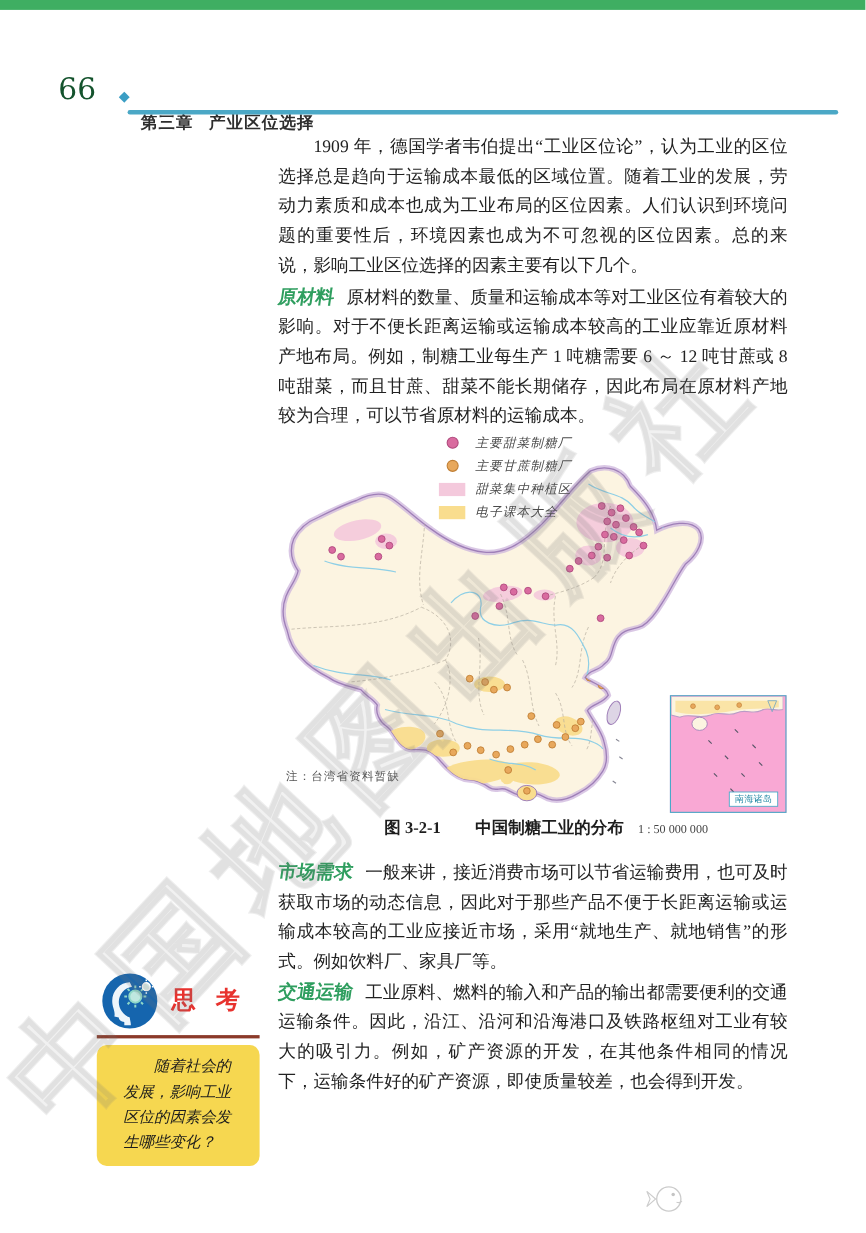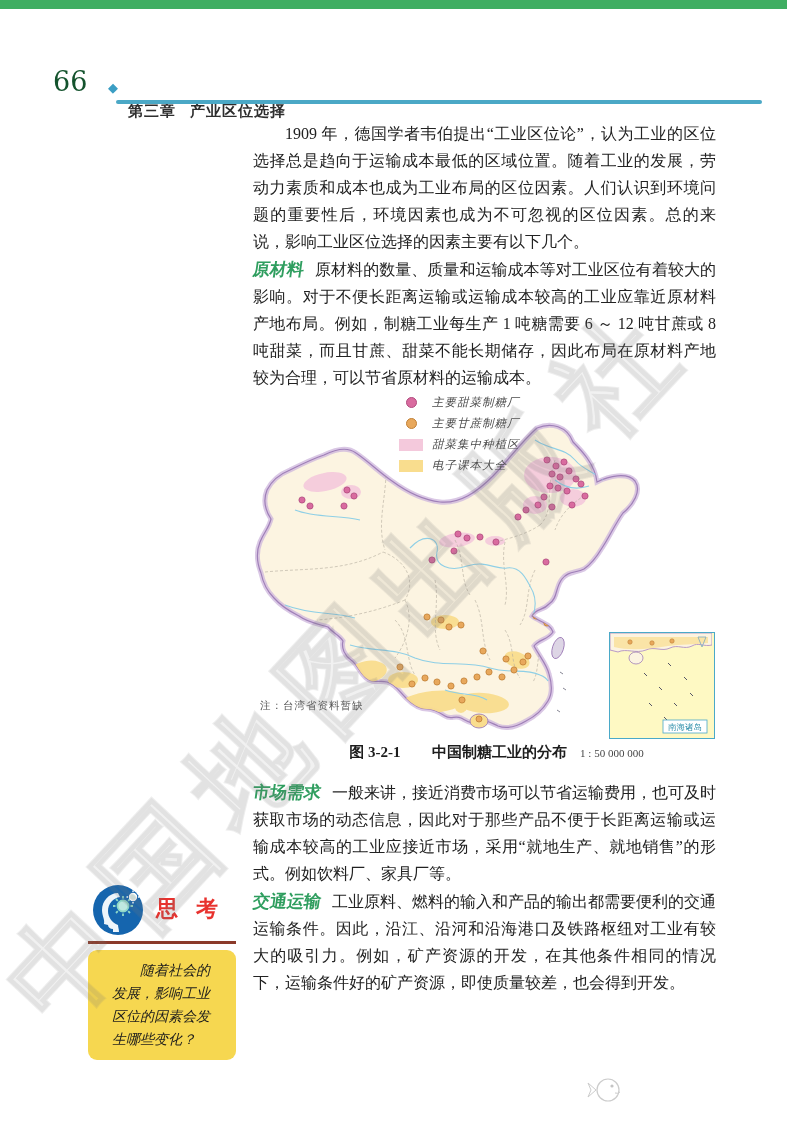--- a/index.html
+++ b/index.html
@@ -25,21 +25,21 @@
   .dot{width:9px;height:9px;border-radius:50%;}
   .dot.beet{background:var(--legend_beet_dot,#d96b9f);border:1px solid #b04a7e;}
   .dot.cane{background:var(--legend_cane_dot,#e8a85c);border:1px solid #c07f35;}
   .patch{width:24px;height:12px;}
   .patch.beet{background:var(--legend_beet_area,#f4c9dc);}
   .patch.cane{background:var(--legend_cane_area,#f9dd8e);}
   .legend-label{font-size:11.5px;color:#4a4a4a;margin-left:8px;font-family:"Liberation Sans",sans-serif;letter-spacing:1px;font-style:italic;}
   .mapwrap{position:absolute;left:255px;top:420px;width:455px;height:318px;z-index:1;}
   .map-note{position:absolute;left:260px;top:699px;font-size:10.5px;color:#555;letter-spacing:1px;z-index:3;
             font-family:"Liberation Sans",sans-serif;}
-  .inset{position:absolute;left:609px;top:632px;width:104px;height:105px;border:1px solid #4aa9c8;background:#fef9c3;z-index:4;}
+  .inset{position:absolute;left:609px;top:632px;width:104px;height:105px;border:1px solid #4aa9c8;background:#f9a8d4;z-index:4;}
   .caption{position:absolute;left:253px;top:743px;width:463px;text-align:center;font-size:15px;color:#1d1d1d;}
   .caption b{font-weight:bold;margin-left:24px;}
   .caption .scale{font-size:11px;color:#444;margin-left:13px;}
   
   .think-icon{position:absolute;left:92px;top:884px;width:52px;height:52px;}
   .think-title{position:absolute;left:156px;top:894px;font-size:22px;font-weight:bold;color:var(--think_red,#e8322e);
                font-family:"Liberation Sans",sans-serif;letter-spacing:6px;}
   .think-divider{position:absolute;left:88px;top:941px;width:148px;height:3px;background:var(--think_divider,#8b3a2a);}
   .think-box{position:absolute;left:88px;top:950px;width:148px;height:110px;background:var(--think_box,#f6d750);
              border-radius:9px;box-sizing:border-box;padding:9px 24px;}

